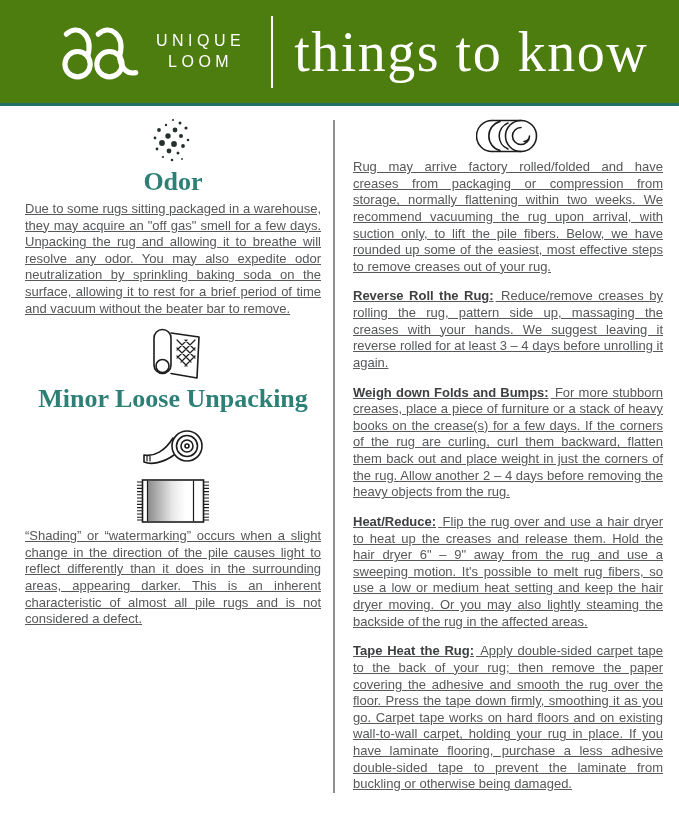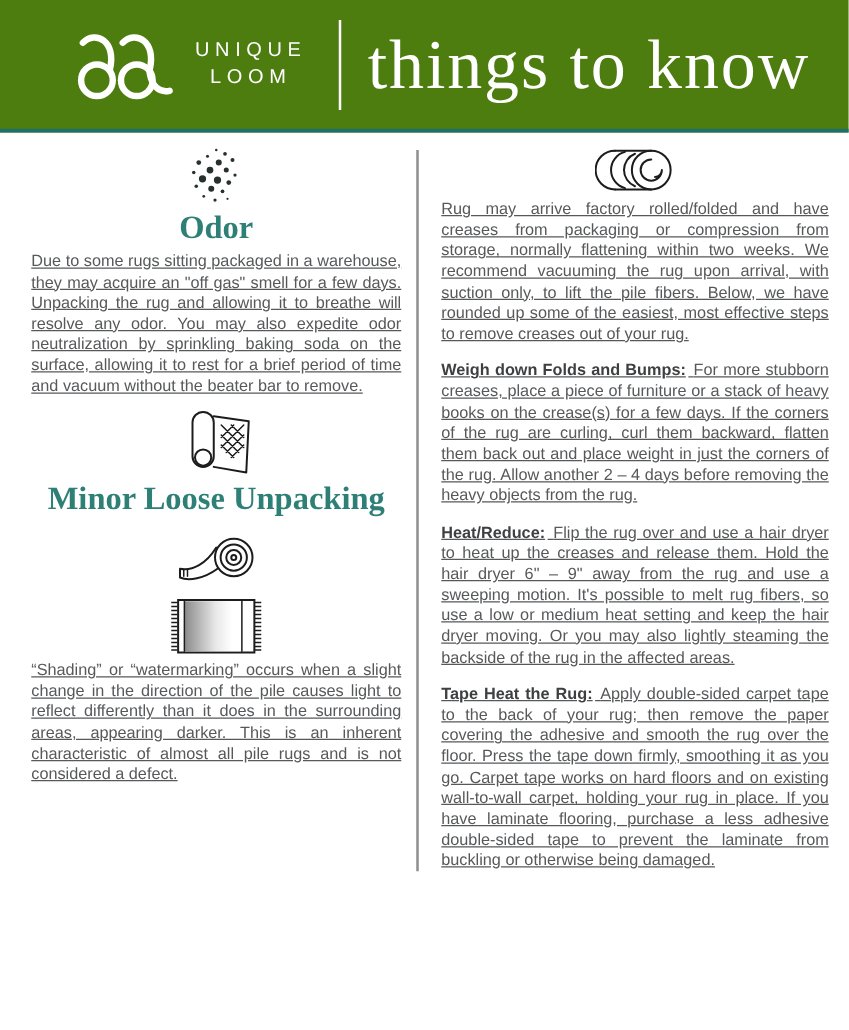--- a/index.html
+++ b/index.html
@@ -164,20 +164,24 @@
             <path d="M 16 3.5 A 15.5 15.5 0 0 0 16 34.5"></path>
             <path d="M 24 4.5 A 15 15 0 0 0 24 33.5"></path>
             <path d="M 32 6 A 14 14 0 0 0 32 32"></path>
             <path d="M 45 10.5 A 8.5 8.5 0 1 0 53.5 19 A 5.5 5.5 0 0 1 48 24.5"></path>
           </g>
         </svg>
       </div>
       <p class="body">Rug may arrive factory rolled/folded and have creases from packaging or compression from storage, normally flattening within two weeks. We recommend vacuuming the rug upon arrival, with suction only, to lift the pile fibers. Below, we have rounded up some of the easiest, most effective steps to remove creases out of your rug.</p>
 
       <p class="body tip">
+        <strong>Reverse Roll the Rug:</strong>
+        <span>Reduce/remove creases by rolling the rug, pattern side up, massaging the creases with your hands. We suggest leaving it reverse rolled for at least 3 – 4 days before unrolling it again.</span>
+      </p>
+      <p class="body tip">
         <strong>Weigh down Folds and Bumps:</strong>
         <span>For more stubborn creases, place a piece of furniture or a stack of heavy books on the crease(s) for a few days. If the corners of the rug are curling, curl them backward, flatten them back out and place weight in just the corners of the rug. Allow another 2 – 4 days before removing the heavy objects from the rug.</span>
       </p>
       <p class="body tip">
         <strong>Heat/Reduce:</strong>
         <span>Flip the rug over and use a hair dryer to heat up the creases and release them. Hold the hair dryer 6" – 9" away from the rug and use a sweeping motion. It's possible to melt rug fibers, so use a low or medium heat setting and keep the hair dryer moving. Or you may also lightly steaming the backside of the rug in the affected areas.</span>
       </p>
       <p class="body tip">
         <strong>Tape Heat the Rug:</strong>
         <span>Apply double-sided carpet tape to the back of your rug; then remove the paper covering the adhesive and smooth the rug over the floor. Press the tape down firmly, smoothing it as you go. Carpet tape works on hard floors and on existing wall-to-wall carpet, holding your rug in place. If you have laminate flooring, purchase a less adhesive double-sided tape to prevent the laminate from buckling or otherwise being damaged.</span>

